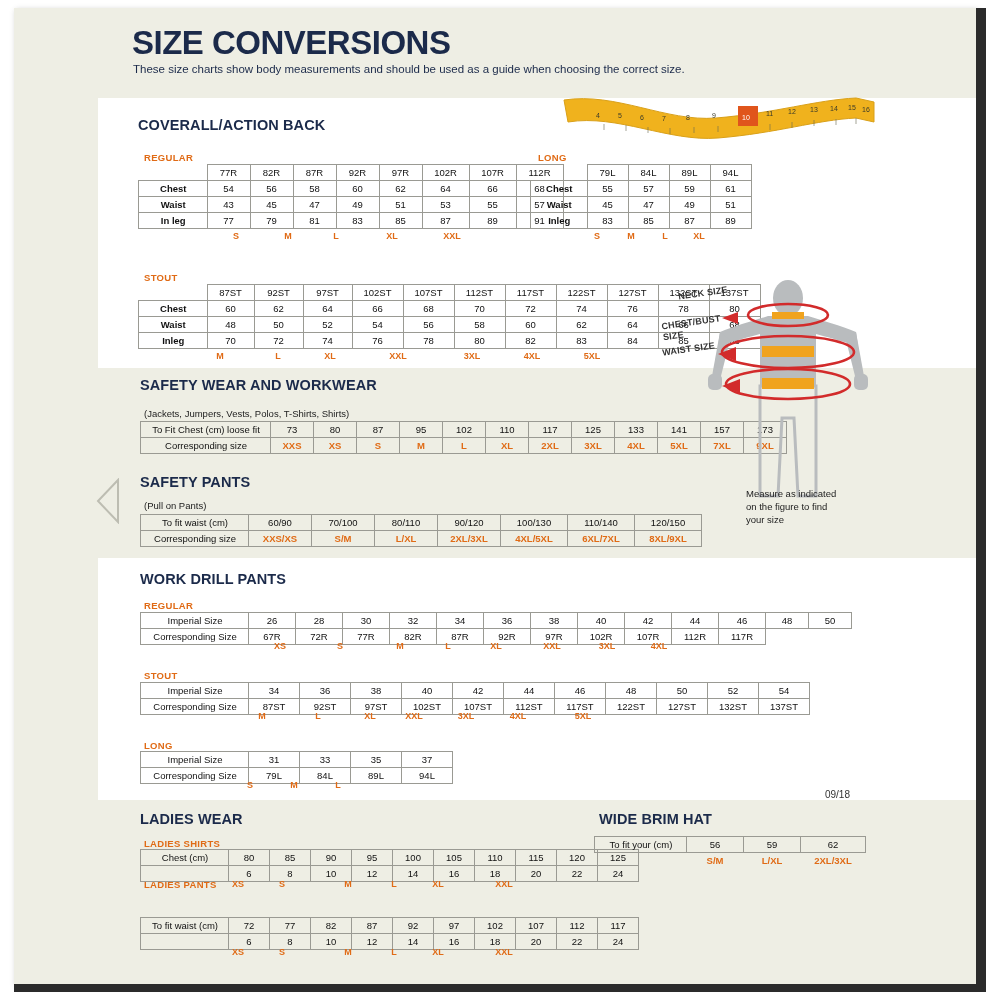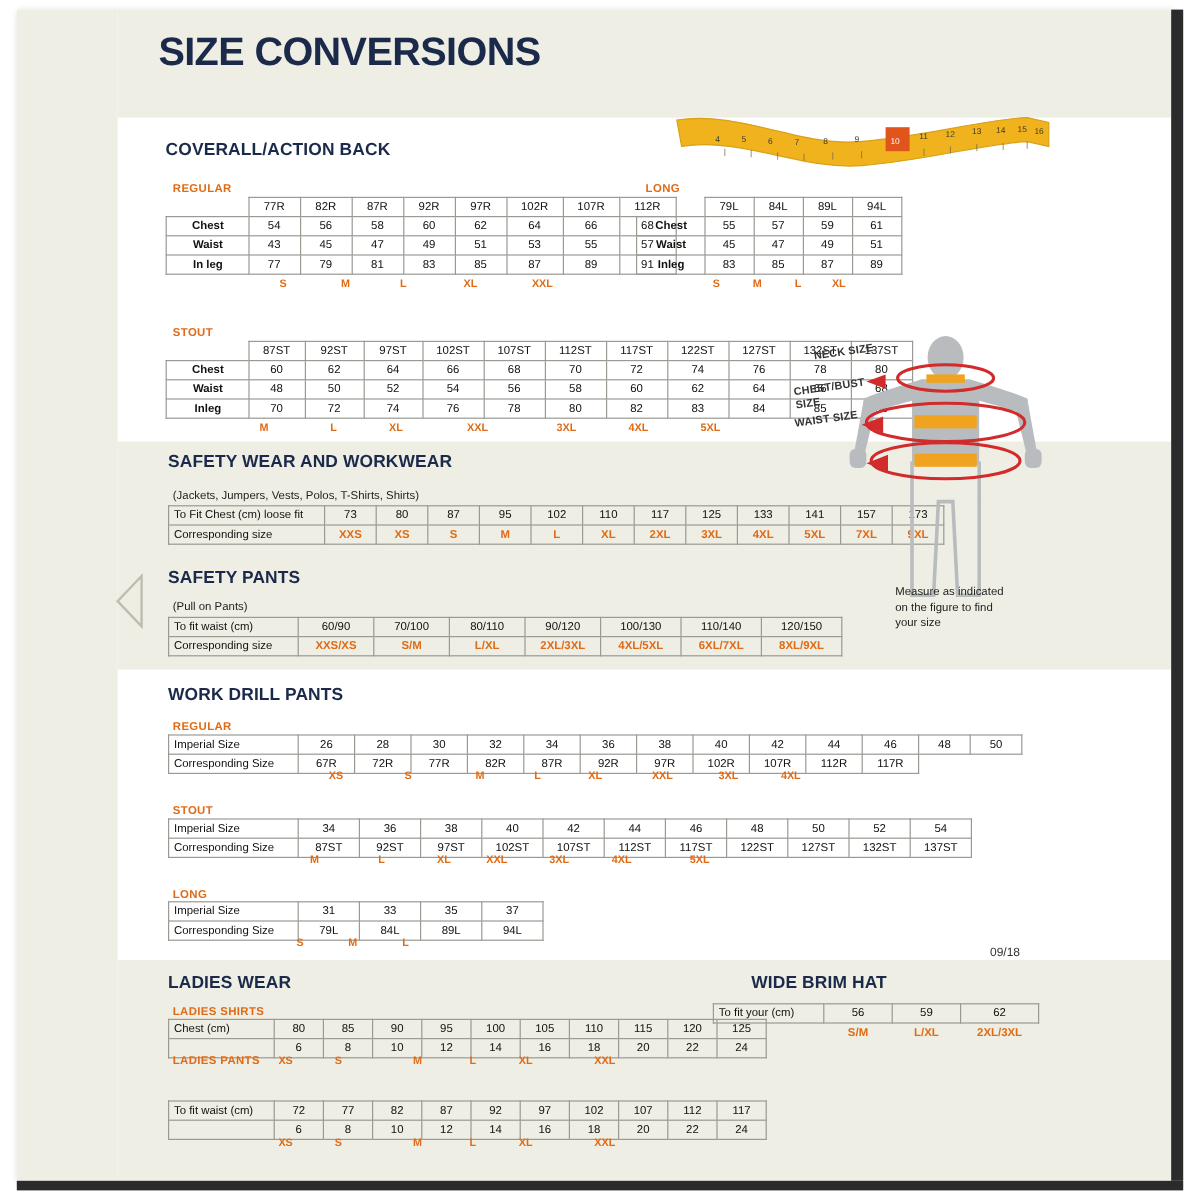--- a/index.html
+++ b/index.html
@@ -68,21 +68,21 @@
     border:1px solid #9a9a93;
     padding:1px 3px;
     text-align:center;
     height:13px;
     white-space:nowrap;
   }
   table.grid td.lbl{
     text-align:center;font-weight:bold;padding-left:4px;
   }
   table.grid td.lblplain{
-    text-align:left;padding-left:4px;
+    text-align:center;padding-left:4px;
   }
   table.grid td.noborder{
     border:none;
   }
   .sizerow{
     position:absolute;
     font-size:9px;font-weight:bold;color:#e06b16;
     text-align:center;
   }
   .sizerow span{
@@ -111,20 +111,21 @@
   <div class="paper"></div>
 
   <div class="band" style="left:98px;top:8px;width:878px;height:90px;"></div>
   <div class="leftband"></div>
   <div class="band" style="left:98px;top:368px;width:878px;height:190px;"></div>
   <div class="band" style="left:98px;top:800px;width:878px;height:184px;"></div>
   <div class="darkedge"></div>
   <div class="darkedge2"></div>
 
   <h1 class="title">SIZE CONVERSIONS</h1>
+  <div class="subtitle">These size charts show body measurements and should be used as a guide when choosing the correct size.</div>
 
   <svg style="position:absolute;left:556px;top:88px;" width="330" height="70">
     <path d="M8,12 C60,4 110,34 160,30 C220,25 260,12 300,10 L318,14 L318,34 L300,30 C260,32 222,45 162,50 C112,54 62,26 12,34 Z" fill="#f0b21d" stroke="#d9a018" stroke-width="1"></path>
     <rect x="182" y="18" width="20" height="20" fill="#e0551c"></rect>
     <g font-size="7" fill="#3a3a2a" font-family="Liberation Sans, sans-serif">
       <text x="40" y="30">4</text>
         <text x="62" y="30">5</text>
         <text x="84" y="32">6</text>
       <text x="106" y="33">7</text>
         <text x="130" y="32">8</text>
@@ -616,21 +617,21 @@
     </table>
   <div class="sizerow" style="left:0;top:947px;width:1000px;">
     <span style="left:238px;">XS</span>
     <span style="left:282px;">S</span>
     <span style="left:348px;">M</span>
     <span style="left:394px;">L</span>
     <span style="left:438px;">XL</span>
     <span style="left:504px;">XXL</span>
   </div>
 
-  <div class="sect-title" style="left:626px;top:811px;">WIDE BRIM HAT</div>
+  <div class="sect-title" style="left:599px;top:811px;">WIDE BRIM HAT</div>
   <table class="grid" style="left:594px;top:836px;">
     <tbody>
         <tr>
       <td class="lblplain" style="width:84px;">To fit your (cm)</td>
       <td style="width:50px;">56</td>
       <td style="width:50px;">59</td>
       <td style="width:58px;">62</td>
     </tr>
     <tr style="color:#e06b16;font-weight:bold;">
       <td class="noborder"></td>

